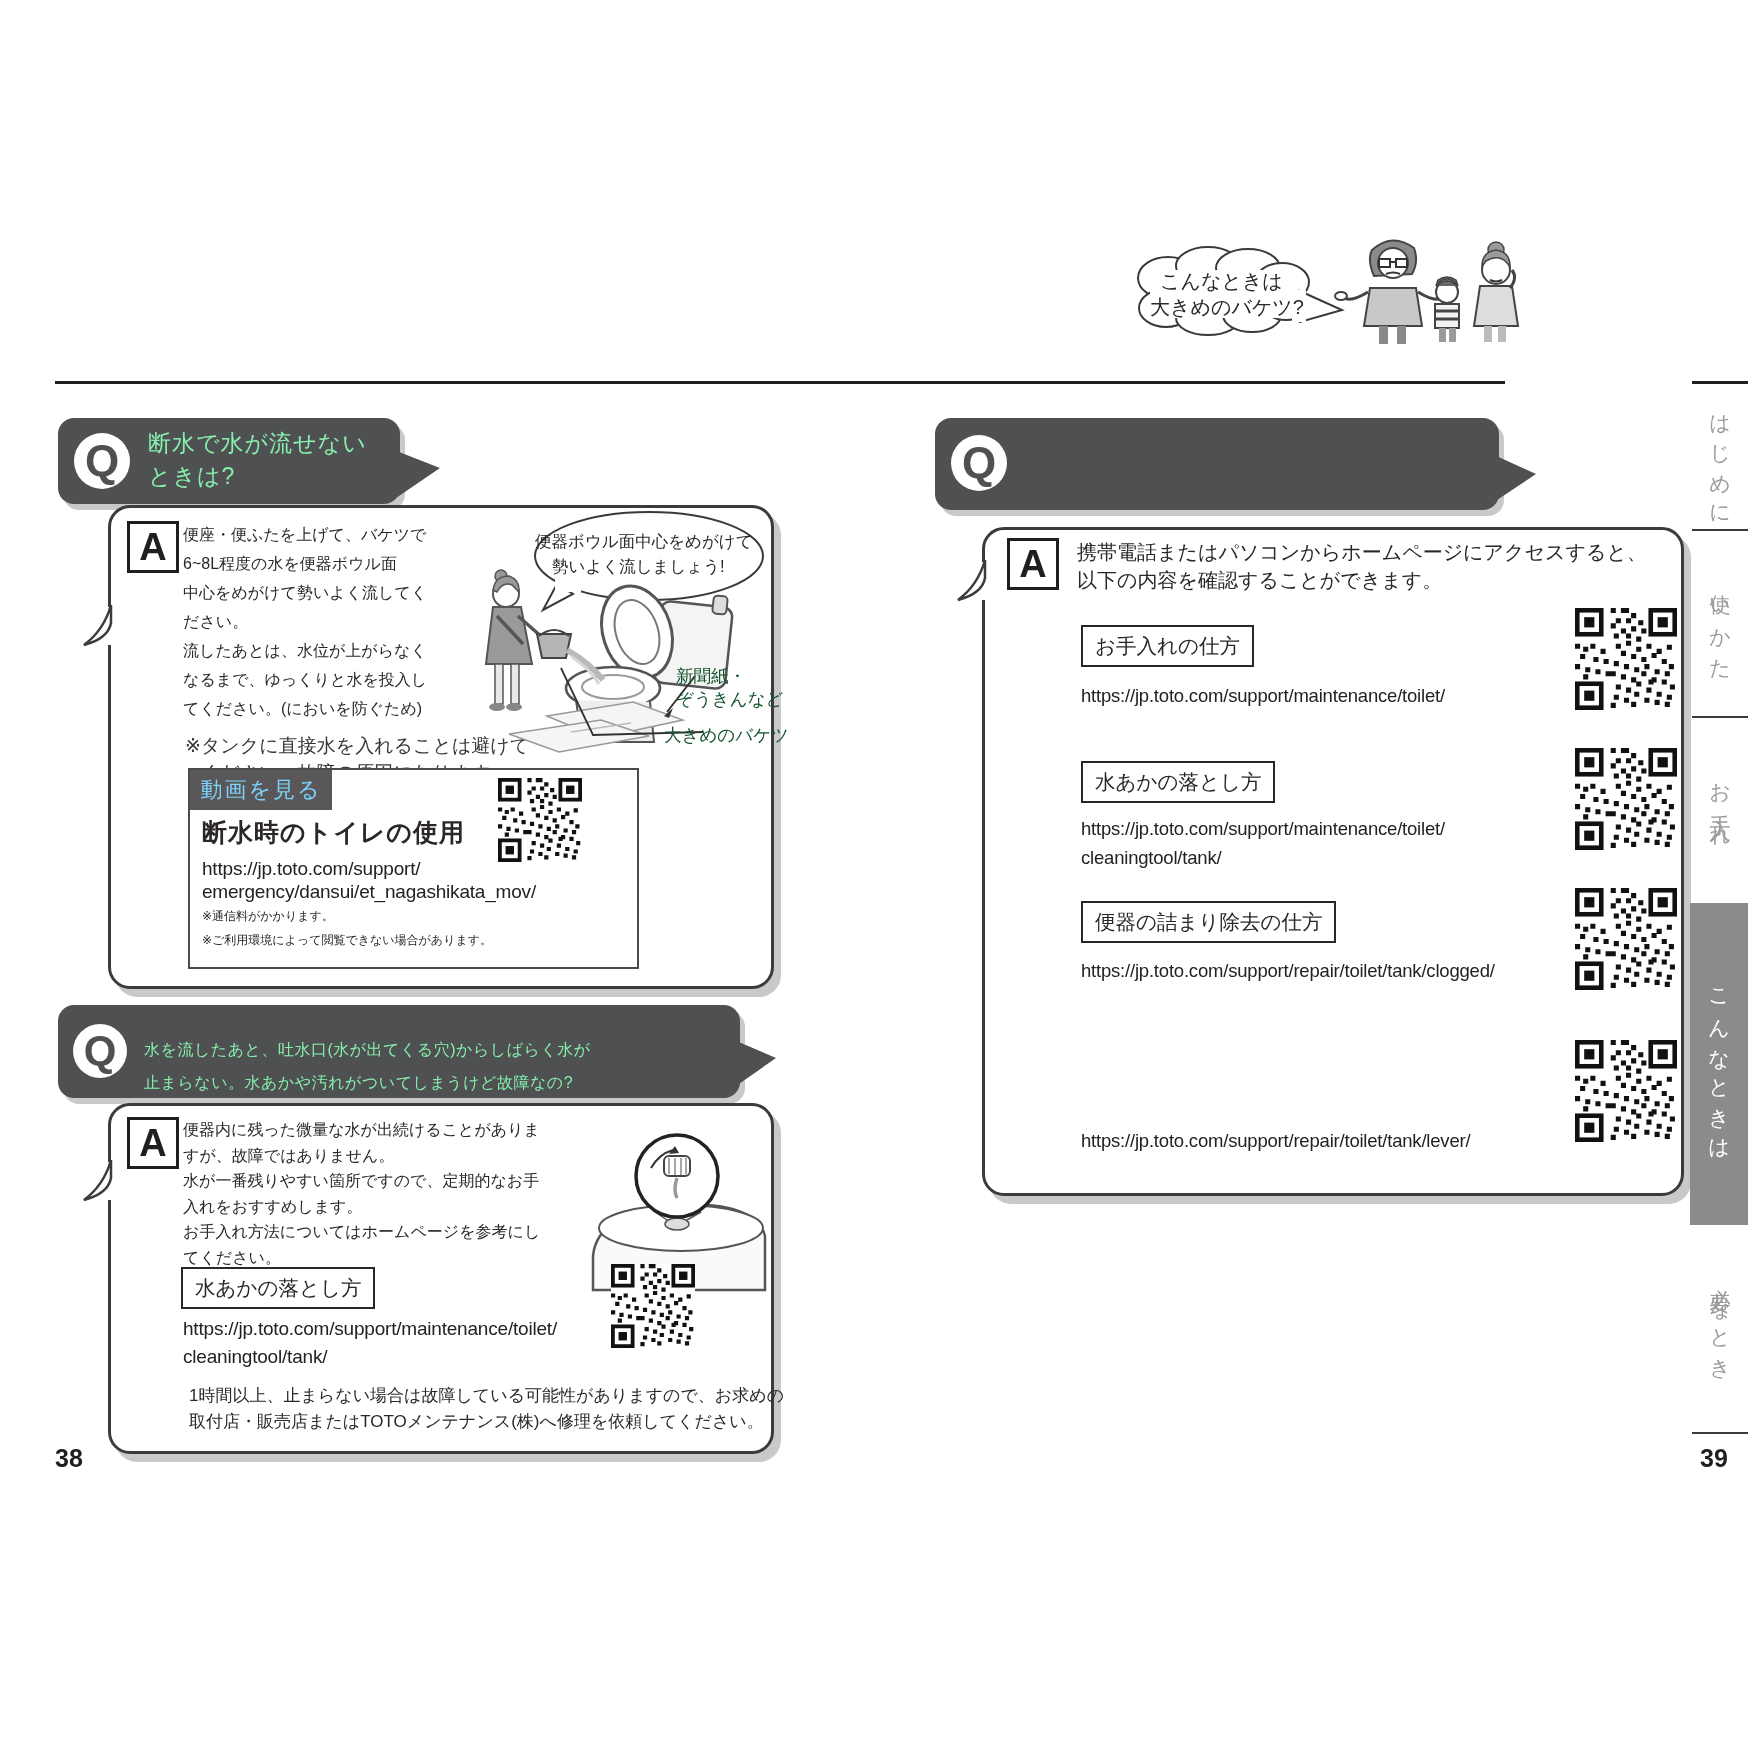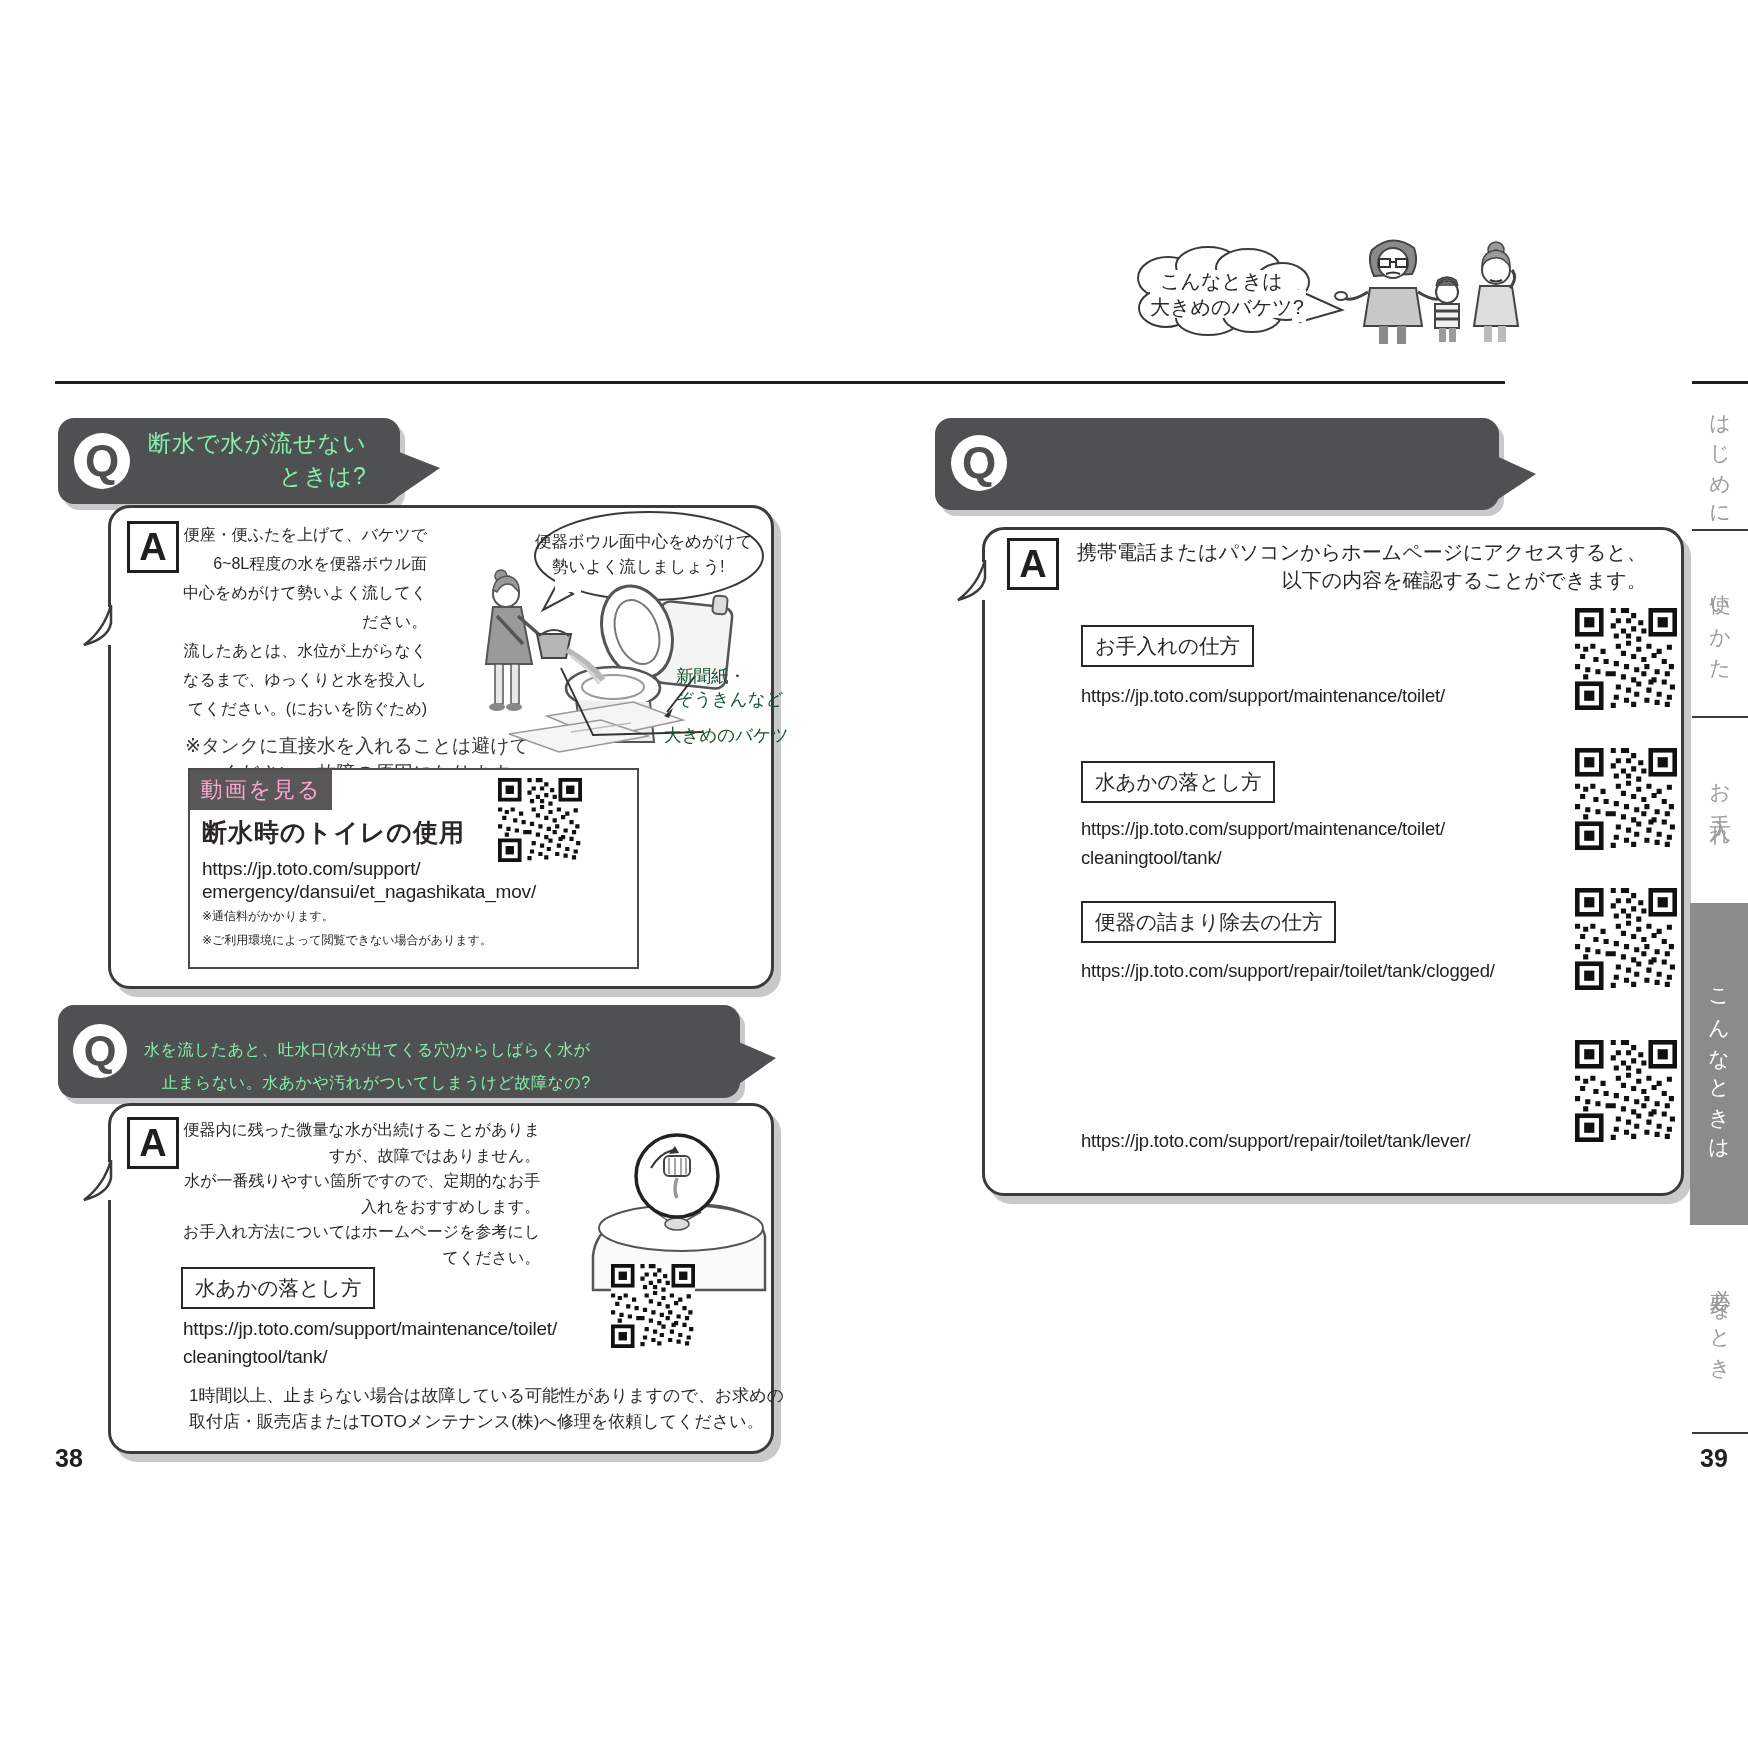--- a/index.html
+++ b/index.html
@@ -1,17 +1,17 @@
 <!DOCTYPE html>
 <html><head>
 <meta charset="utf-8">
 <style>
   html,body{margin:0;padding:0;background:#fff;}
   #page{position:relative;width:1748px;height:1748px;background:#fff;overflow:hidden;
-        font-family:"Liberation Sans","DejaVu Sans",sans-serif;color:#2a2726;text-align:right;}
+        font-family:"Liberation Sans","DejaVu Sans",sans-serif;color:#2a2726;}
   .abs{position:absolute;}
   
   .rule{position:absolute;height:3px;background:#1f1f1f;}
   
   .qbubble{position:absolute;background:#4f5052;border-radius:16px;
            box-shadow:5px 6px 0 #c8c9ca;}
   .qcircle{position:absolute;background:#fff;border-radius:50%;display:flex;
            align-items:center;justify-content:center;font-weight:bold;color:#4f5052;}
   .qtext{position:absolute;color:#86efac;letter-spacing:1px;}
   .qtail{position:absolute;}
@@ -23,21 +23,21 @@
          font-size:38px;font-weight:bold;color:#1f1f1f;}
   .aline{white-space:nowrap;}
   .atext{position:absolute;font-size:16px;color:#2a2726;}
   .note{position:absolute;font-size:19px;color:#3a3637;}
   .labelbox{position:absolute;border:2px solid #2a2726;background:#fff;padding:5px 12px;
             font-size:20.5px;white-space:nowrap;}
   .url{position:absolute;font-size:19px;letter-spacing:-0.2px;white-space:nowrap;color:#222;}
   .smallnote{position:absolute;font-size:12px;white-space:nowrap;color:#2a2726;}
   
   .videobox{position:absolute;border:2.5px solid #4c4a4a;background:#fff;}
-  .badge{position:absolute;left:0;top:0;width:142px;height:40px;background:#595757;color:#f9a8d4;
+  .badge{position:absolute;left:0;top:0;width:142px;height:40px;background:#595757;color:#7dd3fc;
          display:flex;align-items:center;justify-content:center;font-size:22px;letter-spacing:2px;}
   .vtitle{position:absolute;font-size:25px;font-weight:bold;letter-spacing:1px;white-space:nowrap;}
   .qr{position:absolute;}
   
   .vtab{position:absolute;writing-mode:vertical-rl;font-size:21px;letter-spacing:6px;
         color:#9b9c9e;white-space:nowrap;}
   .vtab.active{color:#fff;}
   .activebox{position:absolute;background:#8b8b8c;display:flex;align-items:center;justify-content:center;}
   .sdiv{position:absolute;height:2px;background:#3a3a3a;}
   .pgnum{position:absolute;font-size:25px;font-weight:bold;color:#1f1f1f;}

